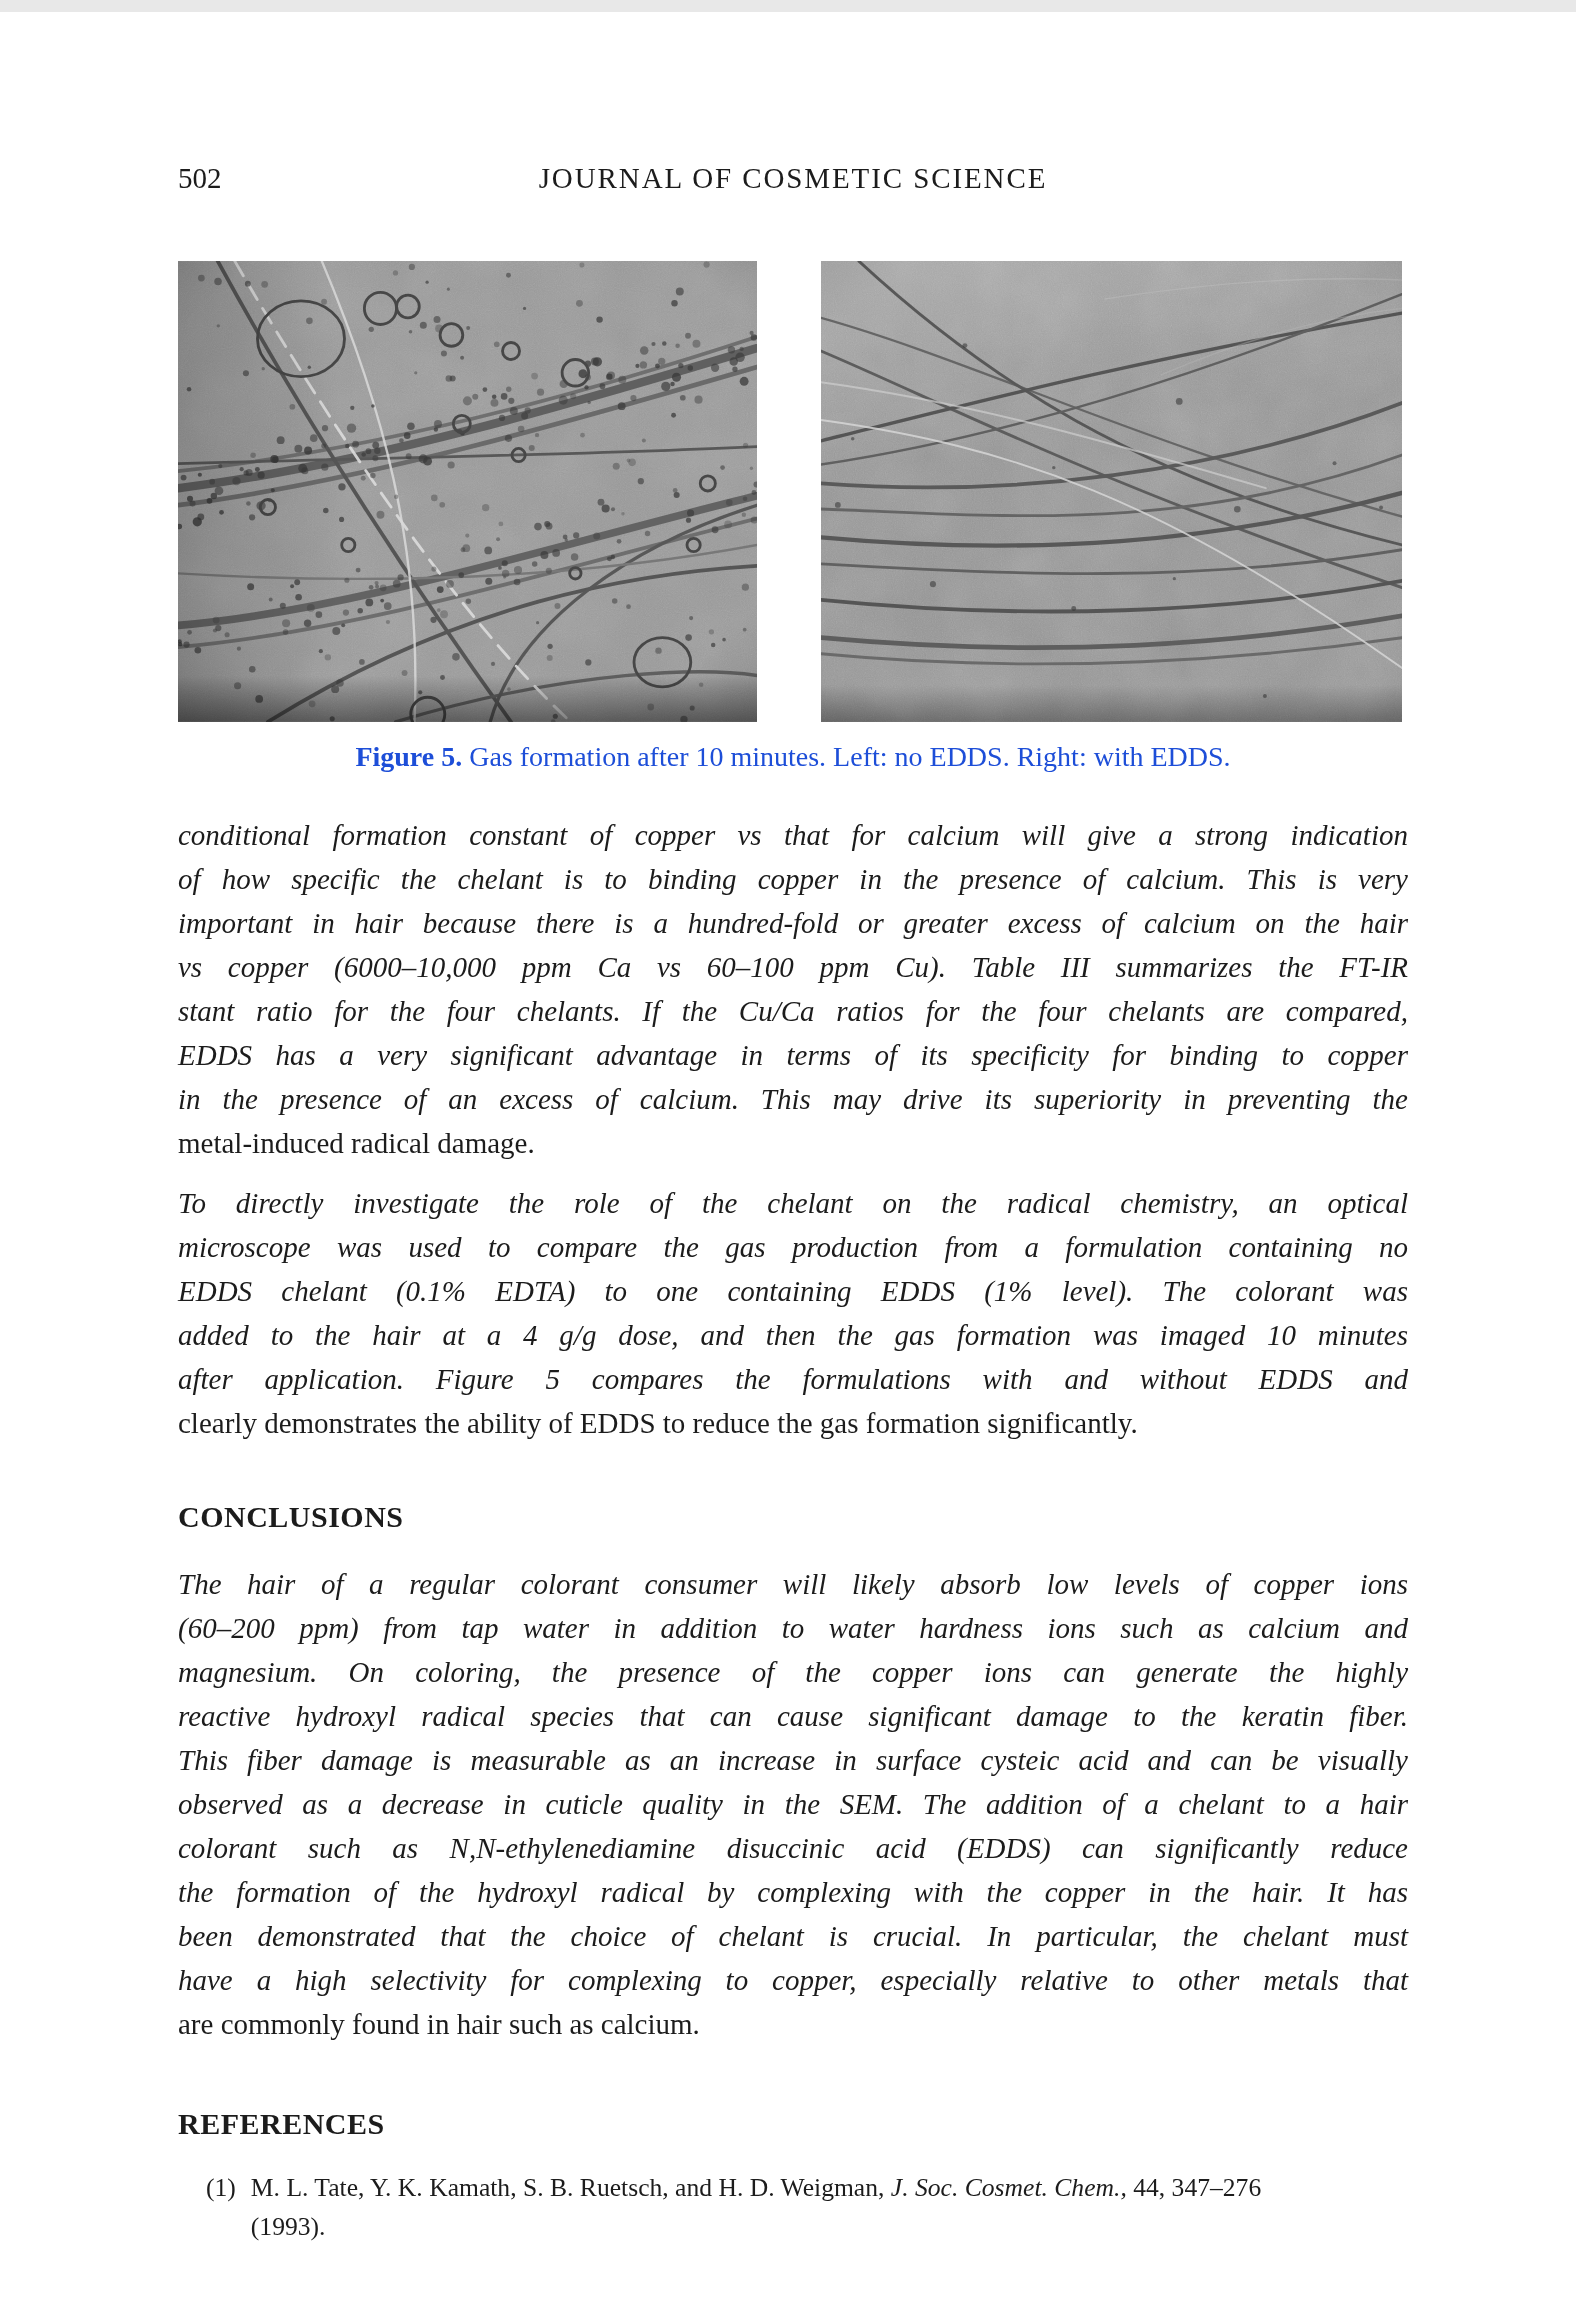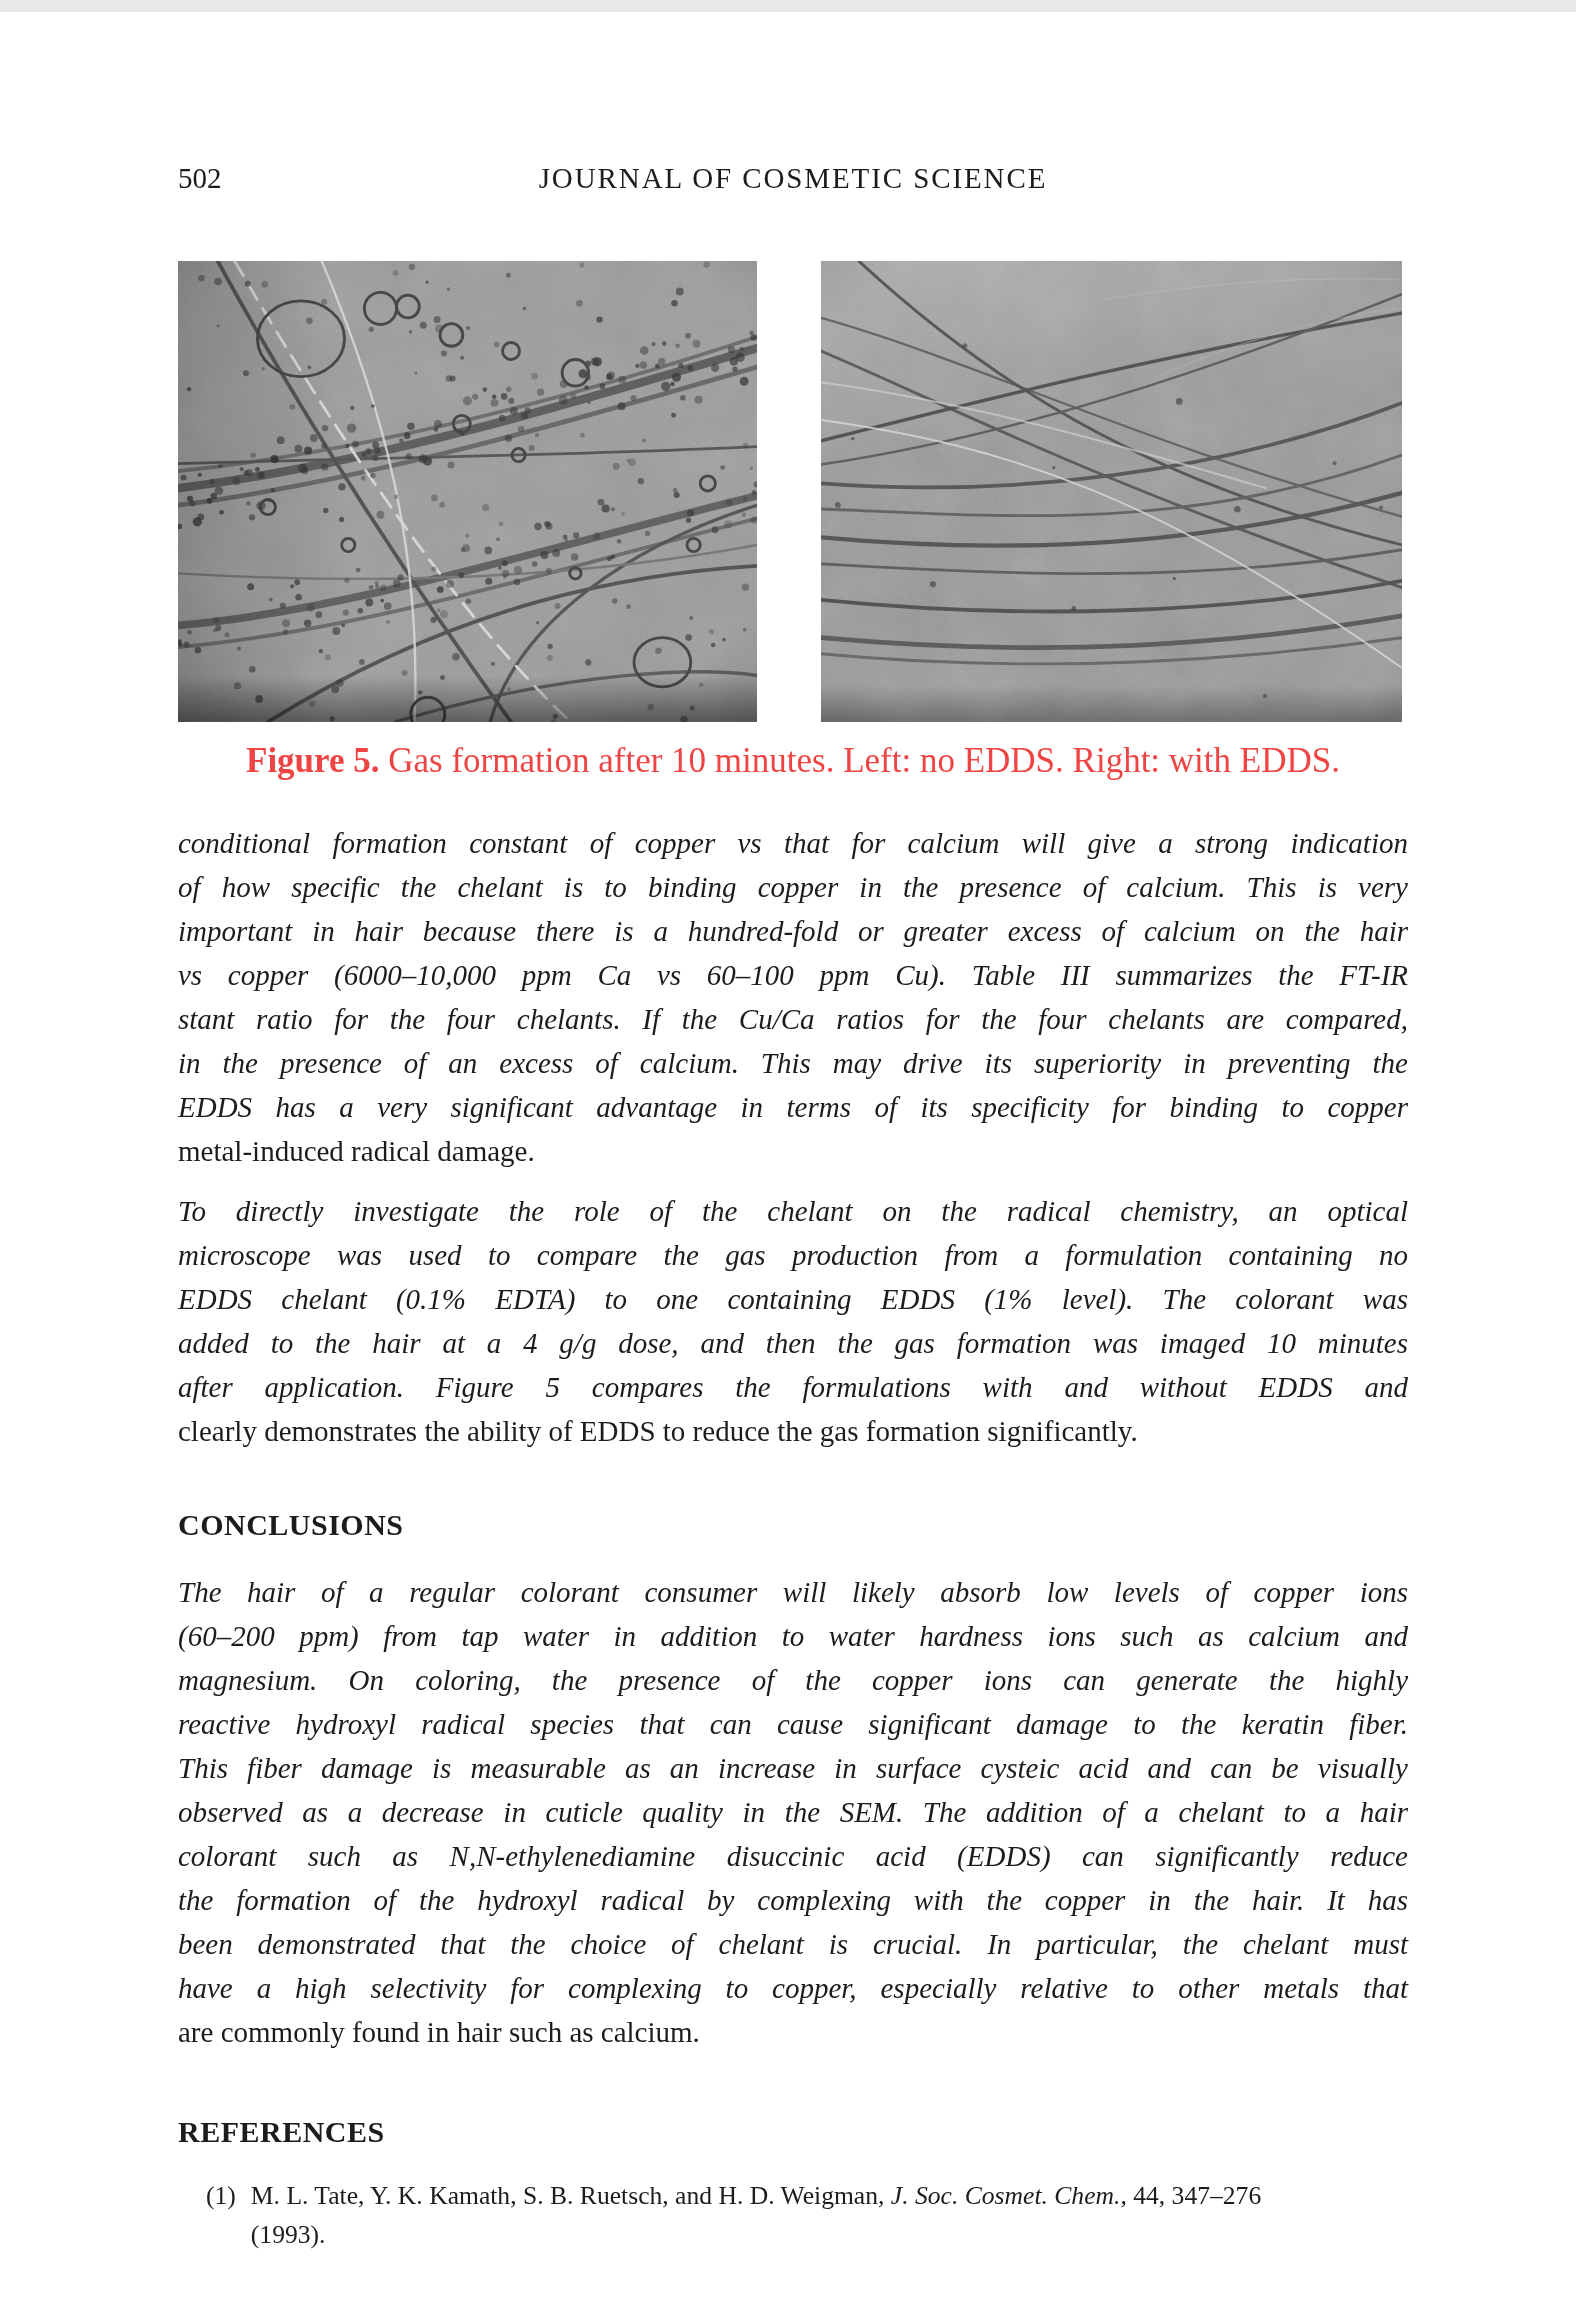--- a/index.html
+++ b/index.html
@@ -7,21 +7,21 @@
     width:1577px;height:2320px;background:#ffffff;position:relative;
     font-family:"Liberation Serif","DejaVu Serif",serif;color:#1c1c1c;
     margin:12px auto;overflow:hidden;
   }
   .content{position:absolute;left:178px;top:150px;width:1230px;}
   .running-head{position:relative;height:40px;font-size:29px;}
   .pageno{position:absolute;left:0;top:0;}
   .journal-title{position:absolute;left:0;right:0;text-align:center;letter-spacing:1.9px;}
   .figure-row{margin-top:59px;display:flex;gap:64px;}
   .micro{display:block;background:#9a9a9a;}
-  .figure-caption{margin-top:19px;text-align:center;font-size:35px;color:#ef4444;}
+  .figure-caption{margin-top:19px;text-align:center;font-size:28px;color:#1d4ed8;}
   .figure-caption b{font-weight:bold;}
   .bodytext{font-size:29px;line-height:44px;}
   .p1{margin-top:40px;}
   .p2{margin-top:16px;}
   .jline{text-align:justify;text-align-last:justify;font-style:italic;}
   .jlast{text-align:justify;text-align-last:left;}
   .section-heading{margin-top:55px;font-size:30px;font-weight:bold;letter-spacing:0.5px;}
   .conc-para{margin-top:28px;}
   .refs-heading{margin-top:61px;}
   .ref{margin-top:26.5px;margin-left:28px;display:flex;gap:15px;font-size:25.6px;line-height:39px;}
@@ -476,22 +476,22 @@
     <div class="figure-caption">
       <b>Figure 5.</b><span> Gas formation after 10 minutes. Left: no EDDS. Right: with EDDS.</span>
     </div>
 
     <div class="bodytext p1">
       <div class="jline">conditional formation constant of copper vs that for calcium will give a strong indication</div>
       <div class="jline">of how specific the chelant is to binding copper in the presence of calcium. This is very</div>
       <div class="jline">important in hair because there is a hundred-fold or greater excess of calcium on the hair</div>
       <div class="jline">vs copper (6000–10,000 ppm Ca vs 60–100 ppm Cu). Table III summarizes the FT-IR</div>
       <div class="jline">stant ratio for the four chelants. If the Cu/Ca ratios for the four chelants are compared,</div>
+      <div class="jline">EDDS has a very significant advantage in terms of its specificity for binding to copper</div>
       <div class="jline">in the presence of an excess of calcium. This may drive its superiority in preventing the</div>
-      <div class="jline">EDDS has a very significant advantage in terms of its specificity for binding to copper</div>
       <div class="jlast">metal-induced radical damage.</div>
     </div>
 
     <div class="bodytext p2">
       <div class="jline">To directly investigate the role of the chelant on the radical chemistry, an optical</div>
       <div class="jline">microscope was used to compare the gas production from a formulation containing no</div>
       <div class="jline">EDDS chelant (0.1% EDTA) to one containing EDDS (1% level). The colorant was</div>
       <div class="jline">added to the hair at a 4 g/g dose, and then the gas formation was imaged 10 minutes</div>
       <div class="jline">after application. Figure 5 compares the formulations with and without EDDS and</div>
       <div class="jlast">clearly demonstrates the ability of EDDS to reduce the gas formation significantly.</div>

